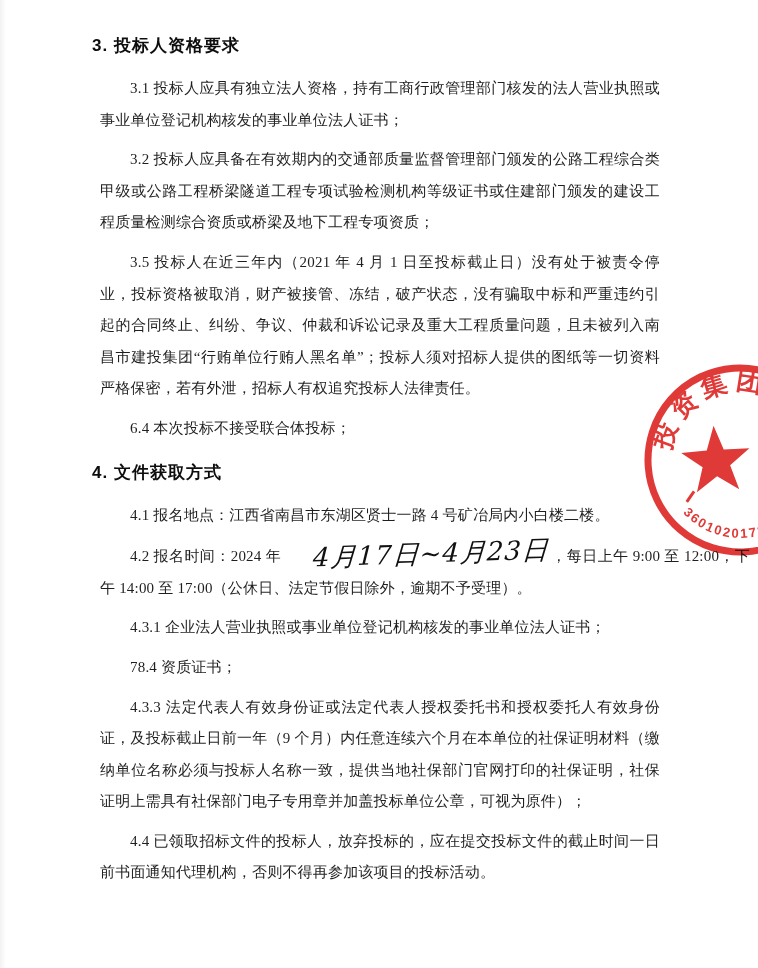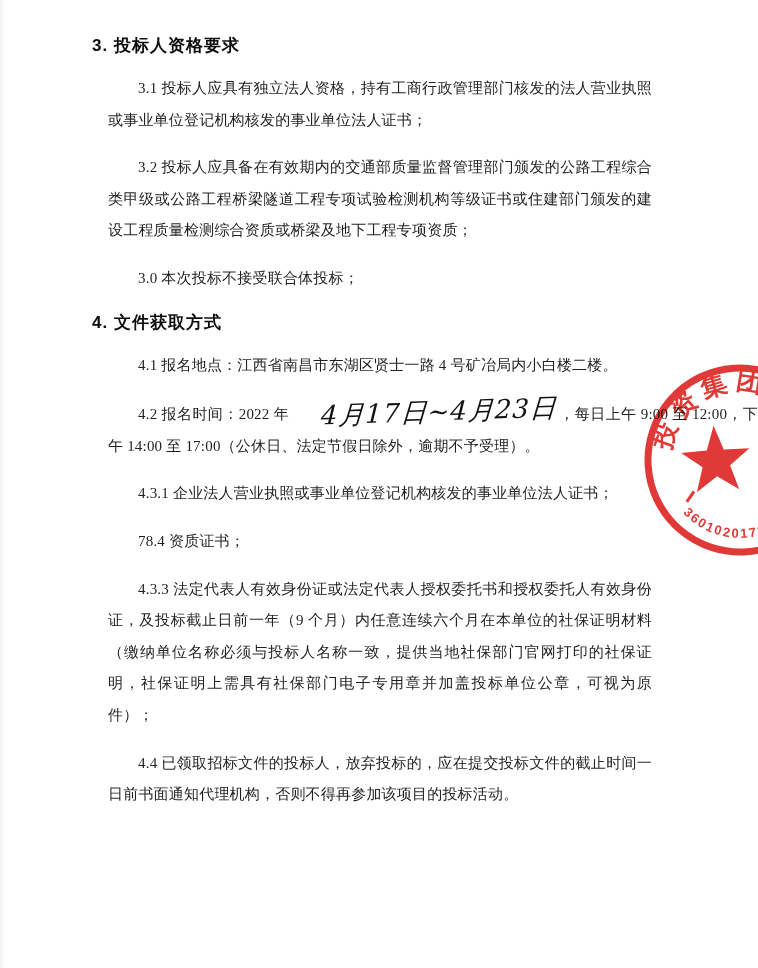--- a/index.html
+++ b/index.html
@@ -32,21 +32,21 @@
   }
   .heading.second {
     margin-top: 16px;
     margin-bottom: 16px;
   }
   .para {
     font-size: 15px;
     line-height: 31.6px;
     text-align: justify;
     text-indent: 2em;
-    margin: 16px;
+    margin: 8px;
     letter-spacing: 0.2px;
     word-break: break-all;
   }
   .para.wide { width: 650px; }
   .handwritten {
     display: inline-block;
     font-family: "DejaVu Serif", serif;
     font-style: italic;
     font-size: 26px;
     font-weight: 500;
@@ -76,27 +76,28 @@
 <body>
 
 <div class="page">
 
   <div class="doc">
 
     <h2 class="heading">3. 投标人资格要求</h2>
 
     <p class="para">3.1 投标人应具有独立法人资格，持有工商行政管理部门核发的法人营业执照或事业单位登记机构核发的事业单位法人证书；</p>
     <p class="para">3.2 投标人应具备在有效期内的交通部质量监督管理部门颁发的公路工程综合类甲级或公路工程桥梁隧道工程专项试验检测机构等级证书或住建部门颁发的建设工程质量检测综合资质或桥梁及地下工程专项资质；</p>
-    <p class="para">3.0 本次投标不接受联合体投标；</p>
+    <p class="para">3.5 投标人在近三年内（2021 年 4 月 1 日至投标截止日）没有处于被责令停业，投标资格被取消，财产被接管、冻结，破产状态，没有骗取中标和严重违约引起的合同终止、纠纷、争议、仲裁和诉讼记录及重大工程质量问题，且未被列入南昌市建投集团“行贿单位行贿人黑名单”；投标人须对招标人提供的图纸等一切资料严格保密，若有外泄，招标人有权追究投标人法律责任。</p>
+    <p class="para">6.4 本次投标不接受联合体投标；</p>
 
     <h2 class="heading second">4. 文件获取方式</h2>
 
     <p class="para">4.1 报名地点：江西省南昌市东湖区贤士一路 4 号矿冶局内小白楼二楼。</p>
 
-    <p class="para wide"><span>4.2 报名时间：2022 年</span><span class="handwritten">4月17日~4月23日</span><span>，每日上午 9:00 至 12:00，下午 14:00 至 17:00（公休日、法定节假日除外，逾期不予受理）。</span></p>
+    <p class="para wide"><span>4.2 报名时间：2024 年</span><span class="handwritten">4月17日~4月23日</span><span>，每日上午 9:00 至 12:00，下午 14:00 至 17:00（公休日、法定节假日除外，逾期不予受理）。</span></p>
 
     <p class="para">4.3.1 企业法人营业执照或事业单位登记机构核发的事业单位法人证书；</p>
     <p class="para">78.4 资质证书；</p>
     <p class="para">4.3.3 法定代表人有效身份证或法定代表人授权委托书和授权委托人有效身份证，及投标截止日前一年（9 个月）内任意连续六个月在本单位的社保证明材料（缴纳单位名称必须与投标人名称一致，提供当地社保部门官网打印的社保证明，社保证明上需具有社保部门电子专用章并加盖投标单位公章，可视为原件）；</p>
     <p class="para">4.4 已领取招标文件的投标人，放弃投标的，应在提交投标文件的截止时间一日前书面通知代理机构，否则不得再参加该项目的投标活动。</p>
 
   </div>
 
   <svg class="seal" viewBox="0 0 200 208" xmlns="http://www.w3.org/2000/svg">
     <defs>

